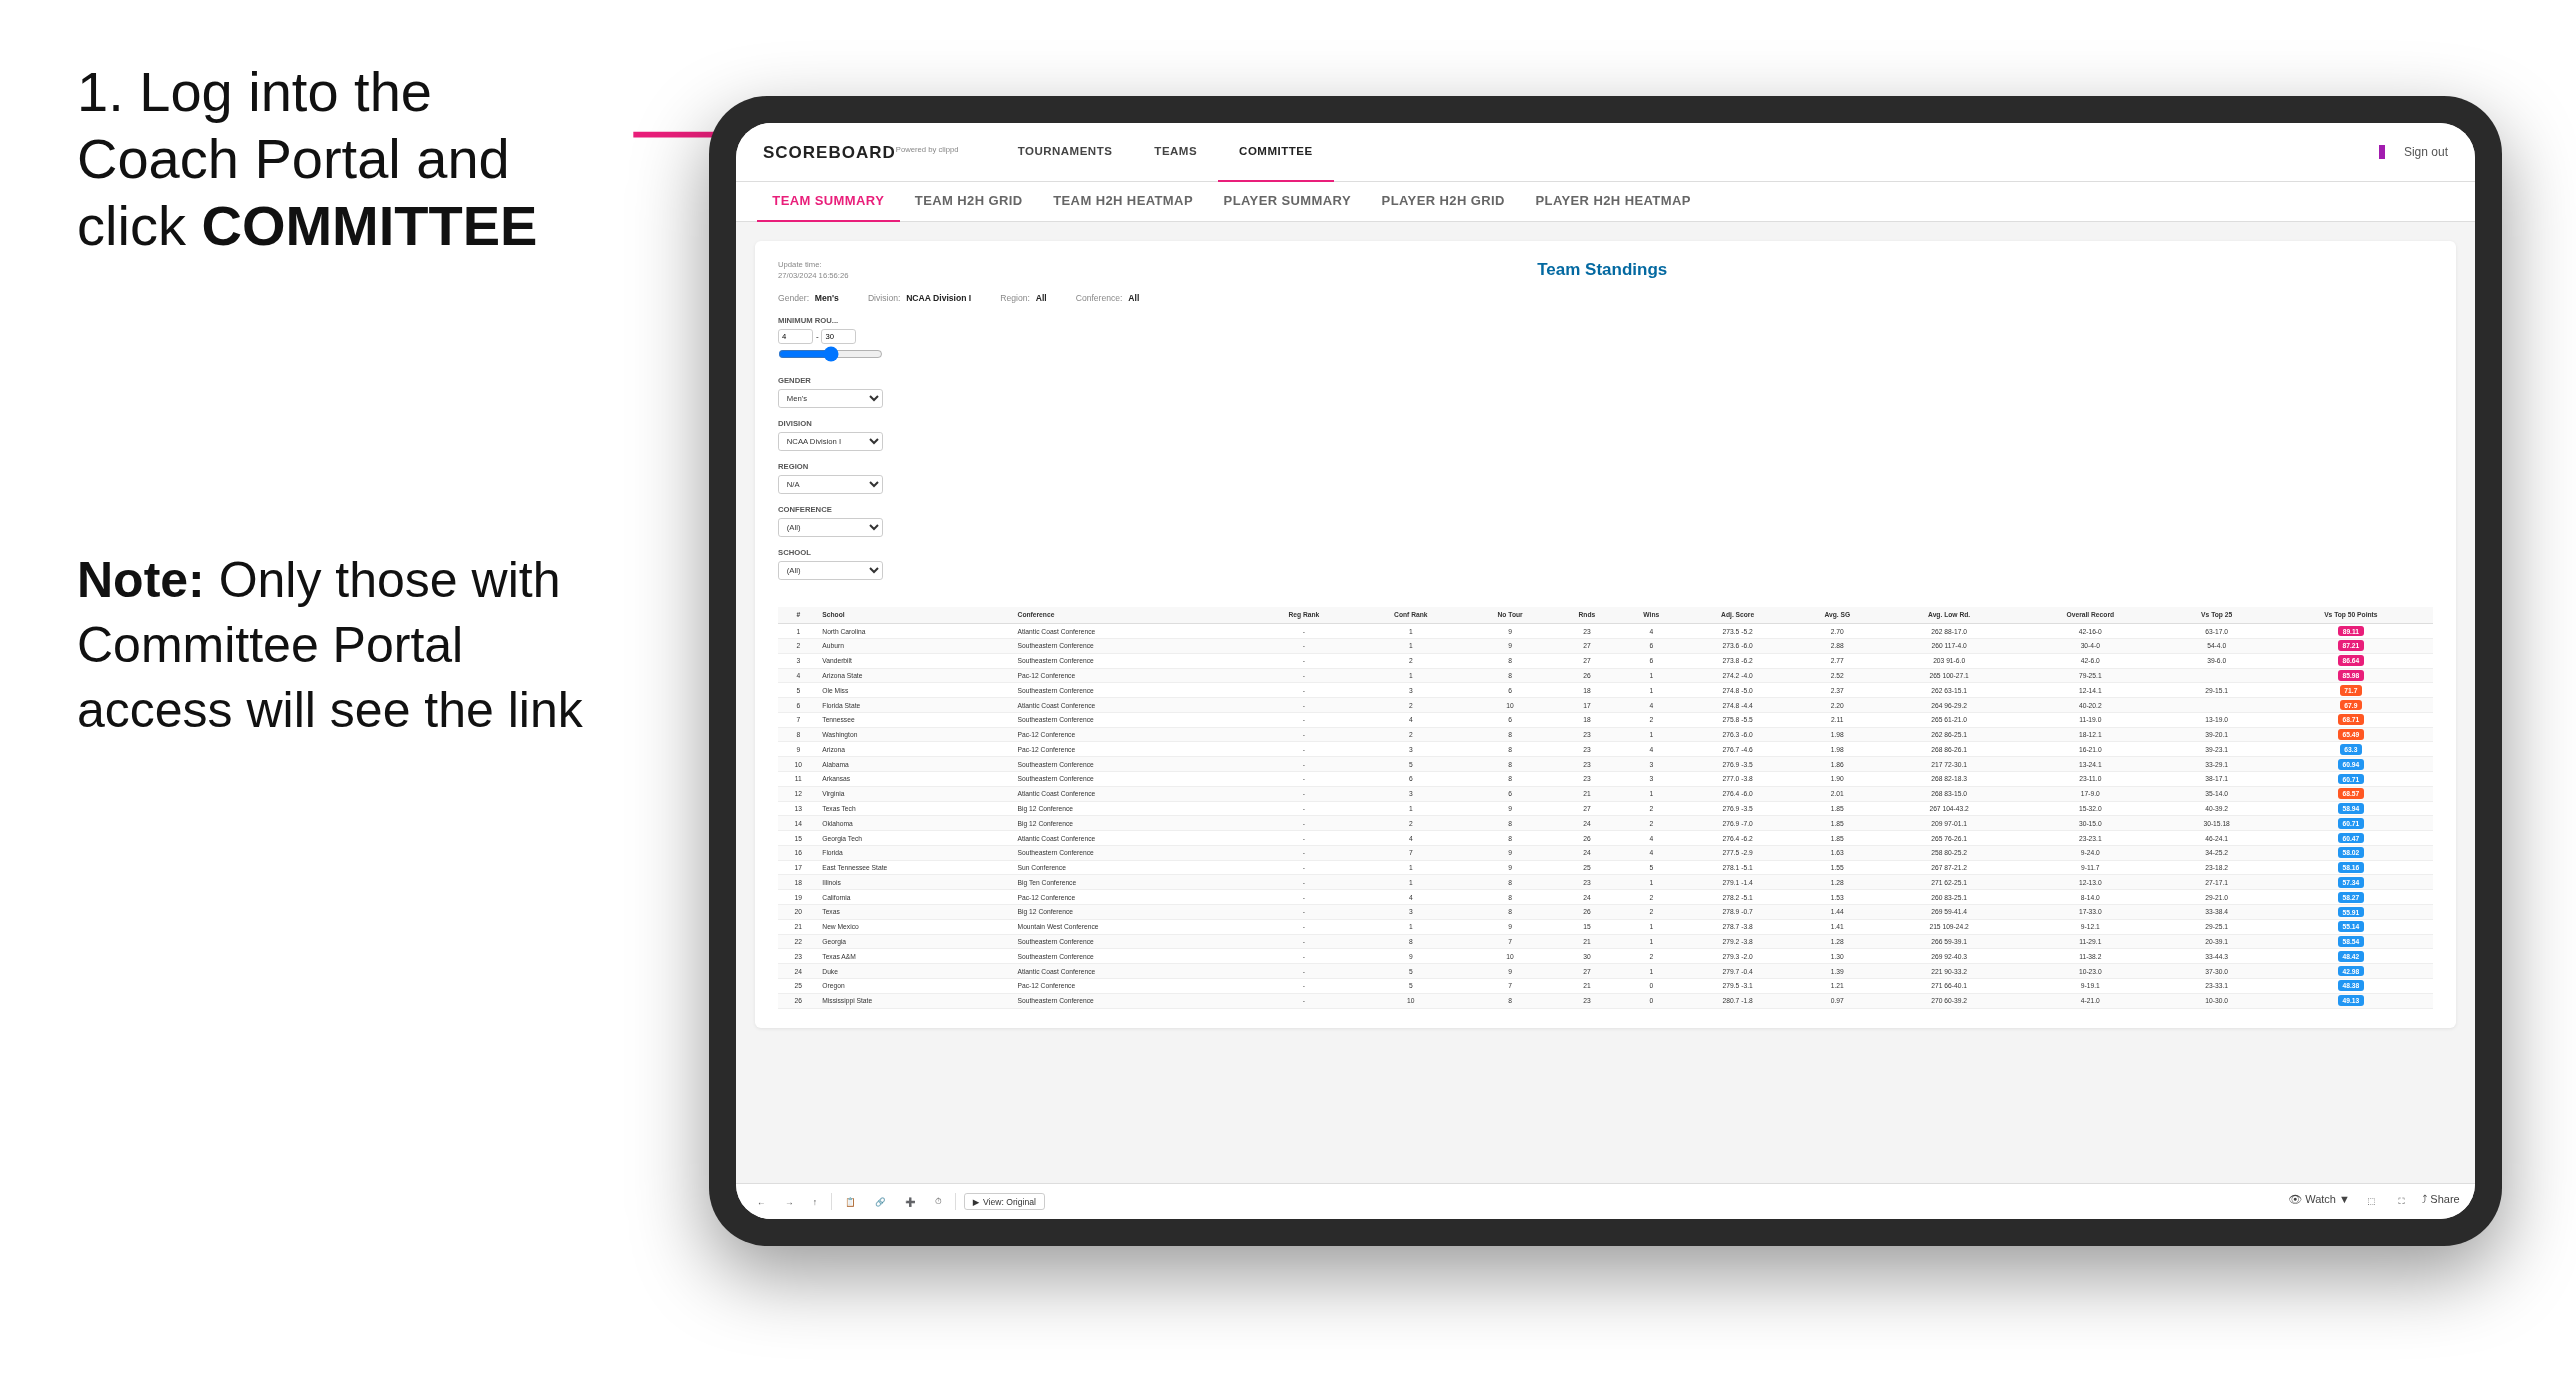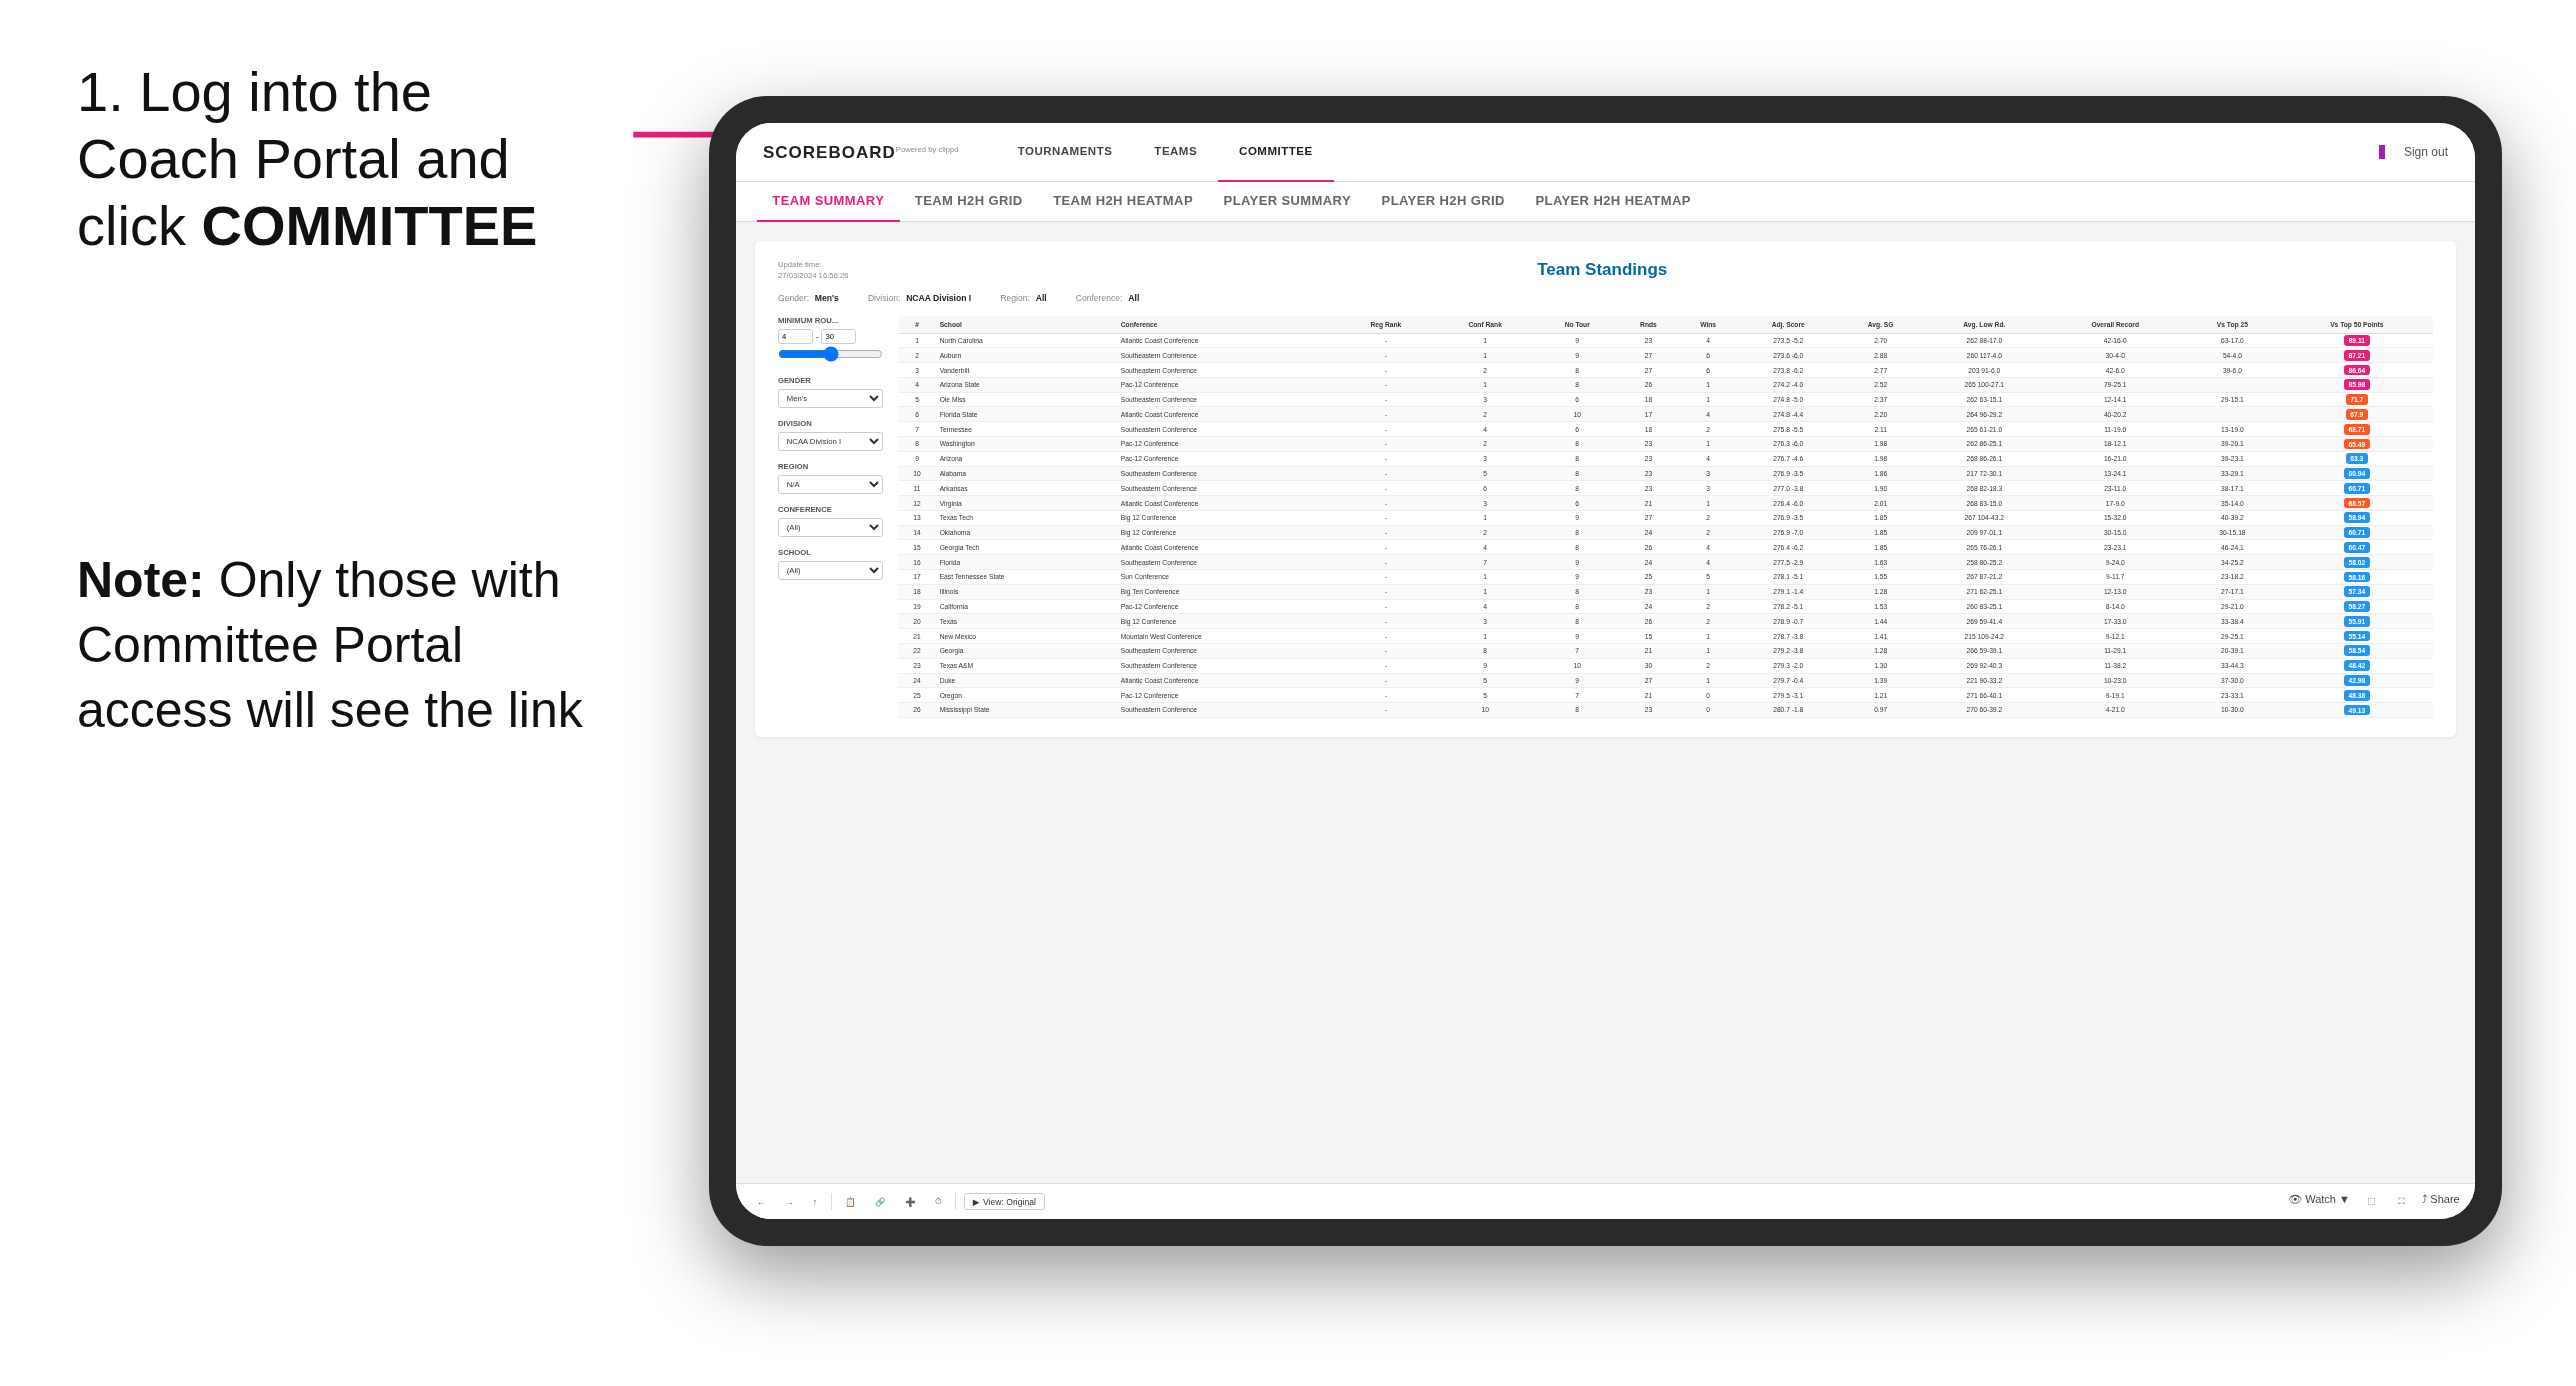--- a/index.html
+++ b/index.html
@@ -214,20 +214,21 @@
     }
     .filter-value {
       font-weight: 600;
       color: #222;
     }
 
     
     .table-area {
       display: flex;
       gap: 15.3px;
+      flex-direction: column;
     }
 
     .filters-panel {
       width: 105px;
       flex-shrink: 0;
       font-size: 8.1px;
     }
     .filter-group {
       margin-bottom: 11.5px;
     }

